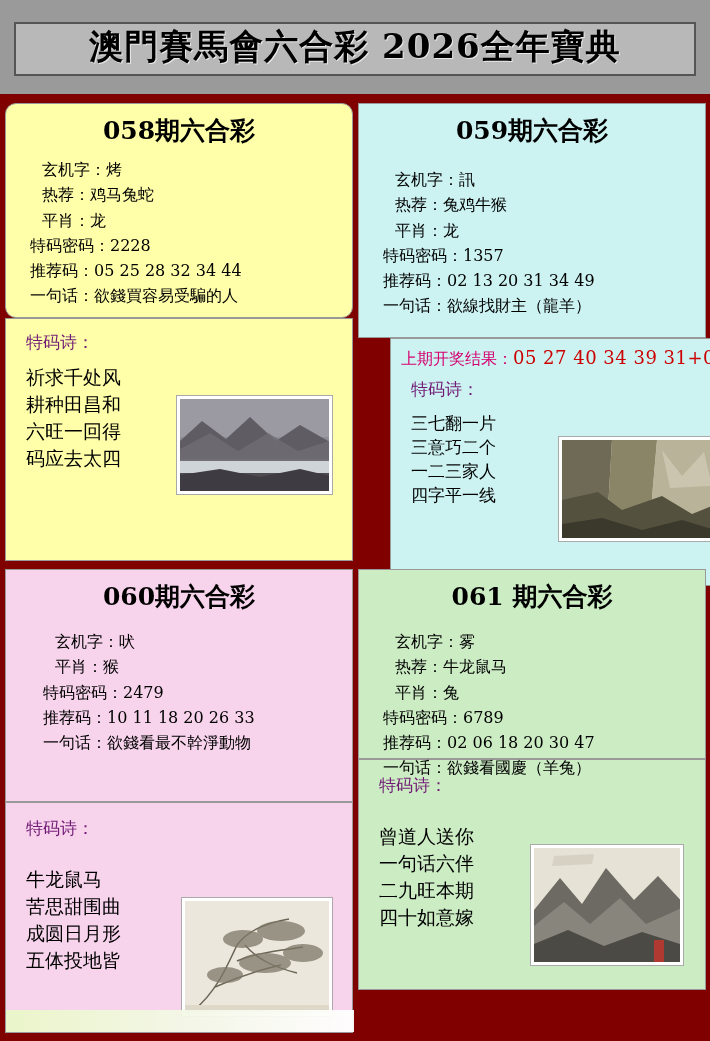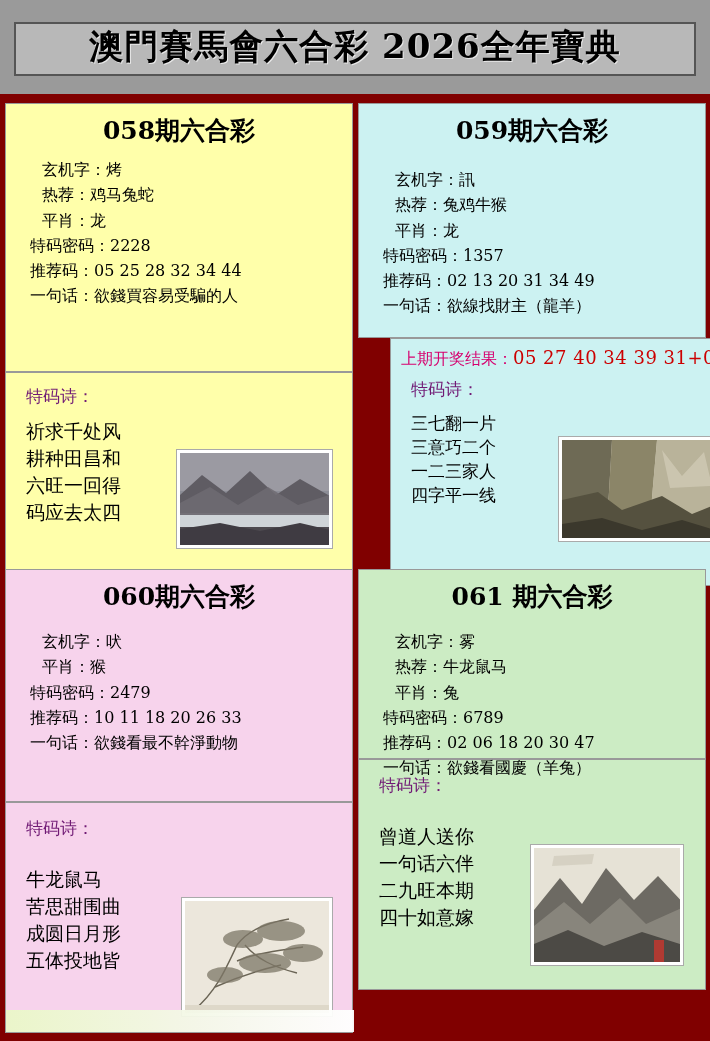--- a/index.html
+++ b/index.html
@@ -156,21 +156,21 @@
 
   <div class="banner">
     <div class="banner-inner">
       <div class="banner-title">澳門賽馬會六合彩 2026全年寶典</div>
     </div>
   </div>
 
   <div class="grid">
 
     <div class="quad q-tl">
-      <div class="panel-top yellow" style="height:269px;">
+      <div class="panel-top yellow" style="height:215px;border-radius:11px;">
         <div class="panel-title">058期六合彩</div>
         <div class="info-list">
           <div class="info-row row-indent-1">
             <span class="lbl">玄机字：</span><span class="val">烤</span>
           </div>
           <div class="info-row row-indent-1">
             <span class="lbl">热荐：</span><span class="val">鸡马兔蛇</span>
           </div>
           <div class="info-row row-indent-1">
             <span class="lbl">平肖：</span><span class="val">龙</span>
@@ -261,21 +261,21 @@
               </svg>
             </div>
           </div>
         </div>
       </div>
     </div>
 
     <div class="quad q-bl">
       <div class="panel-top pink" style="height:233px;">
         <div class="panel-title">060期六合彩</div>
-        <div class="info-list" style="padding-top:8px;">
+        <div class="info-list" style="padding-top:8px;padding-left:13px;">
           <div class="info-row row-indent-1">
             <span class="lbl">玄机字：</span><span class="val">吠</span>
           </div>
           <div class="info-row row-indent-1">
             <span class="lbl">平肖：</span><span class="val">猴</span>
           </div>
           <div class="info-row row-indent-3">
             <span class="lbl">特码密码：</span><span class="val">2479</span>
           </div>
           <div class="info-row row-indent-3">

